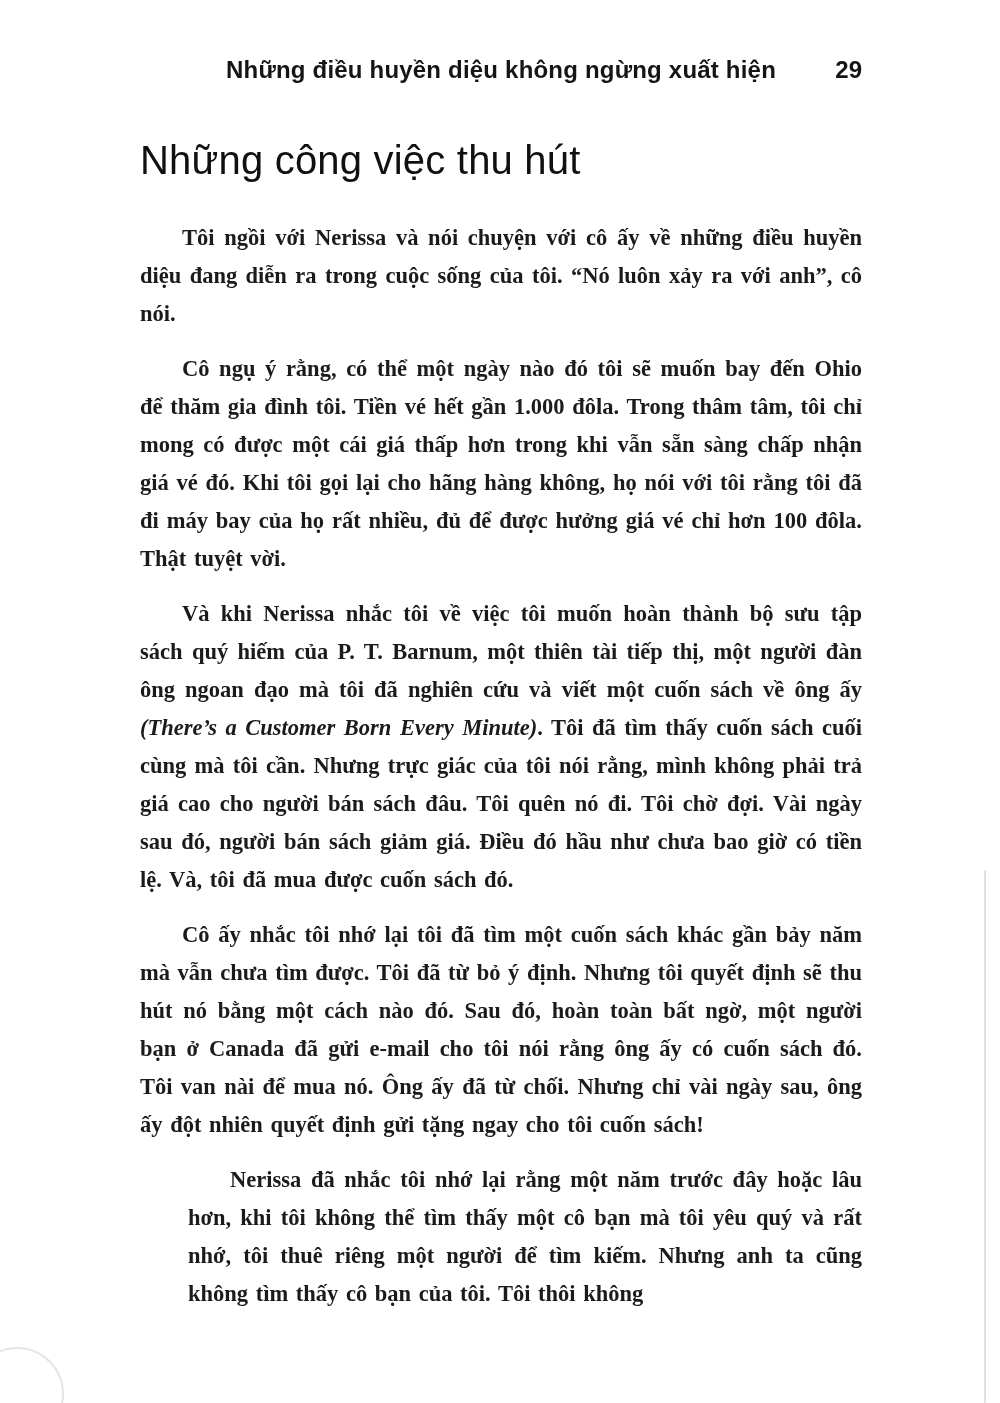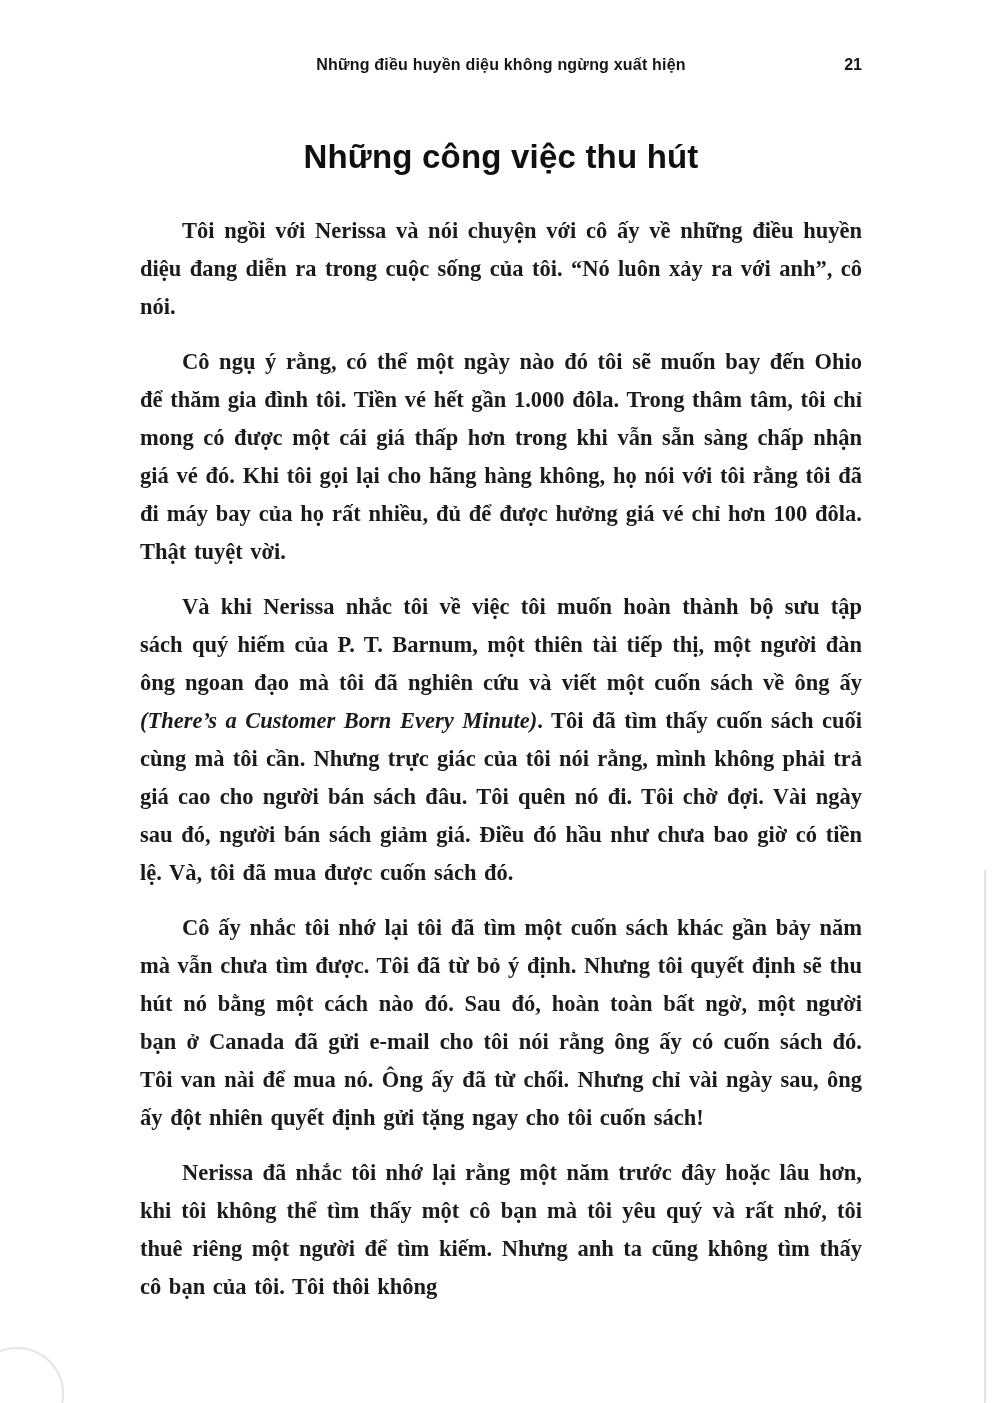--- a/index.html
+++ b/index.html
@@ -22,59 +22,60 @@
     left: 140px;
     right: 138px;
     top: 0;
   }
   .running-head {
     position: relative;
     margin-top: 56px;
     height: 30px;
     font-family: "Liberation Sans", sans-serif;
     font-weight: 700;
-    font-size: 16px;
+    font-size: 24px;
     color: #151515;
   }
   .running-title {
     display: block;
     text-align: center;
     letter-spacing: 0.2px;
   }
   .page-number {
     position: absolute;
     right: 0;
     top: 0;
     font-weight: 700;
   }
   .chapter-title {
     margin: 52px 0 0 0;
-    text-align: center;
+    text-align: left;
     font-family: "Liberation Sans", sans-serif;
-    font-weight: 700;
-    font-size: 33px;
+    font-weight: 400;
+    font-size: 40px;
     letter-spacing: 0.2px;
     color: #101010;
   }
   .body-text {
     margin-top: 36px;
     font-size: 22.5px;
     line-height: 38px;
     text-align: justify;
     text-justify: inter-word;
     color: #1b1b1b;
     font-weight: bold;
   }
   .body-text p {
     margin: 0 0 17px 0;
     text-indent: 42px;
     word-spacing: 2px;
   }
   .body-text p:last-child {
     margin-bottom: 0;
+    margin-left: 48px;
   }
   .italic {
     font-style: italic;
   }
   
   .scan-edge-right {
     position: absolute;
     right: 14px;
     top: 870px;
     bottom: 0;
@@ -100,21 +101,21 @@
 
 <div class="page">
 
   <div class="scan-edge-right"></div>
   <div class="scan-corner-left"></div>
 
   <div class="content">
 
     <header class="running-head">
       <span class="running-title">Những điều huyền diệu không ngừng xuất hiện</span>
-      <span class="page-number">21</span>
+      <span class="page-number">29</span>
     </header>
 
     <h1 class="chapter-title">Những công việc thu hút</h1>
 
     <main class="body-text">
 
       <p><span>Tôi ngồi với Nerissa và nói chuyện với cô ấy về những điều huyền diệu đang diễn ra trong cuộc sống của tôi. “Nó luôn xảy ra với anh”, cô nói.</span></p>
 
       <p><span>Cô ngụ ý rằng, có thể một ngày nào đó tôi sẽ muốn bay đến Ohio để thăm gia đình tôi. Tiền vé hết gần 1.000 đôla. Trong thâm tâm, tôi chỉ mong có được một cái giá thấp hơn trong khi vẫn sẵn sàng chấp nhận giá vé đó. Khi tôi gọi lại cho hãng hàng không, họ nói với tôi rằng tôi đã đi máy bay của họ rất nhiều, đủ để được hưởng giá vé chỉ hơn 100 đôla. Thật tuyệt vời.</span></p>
 

